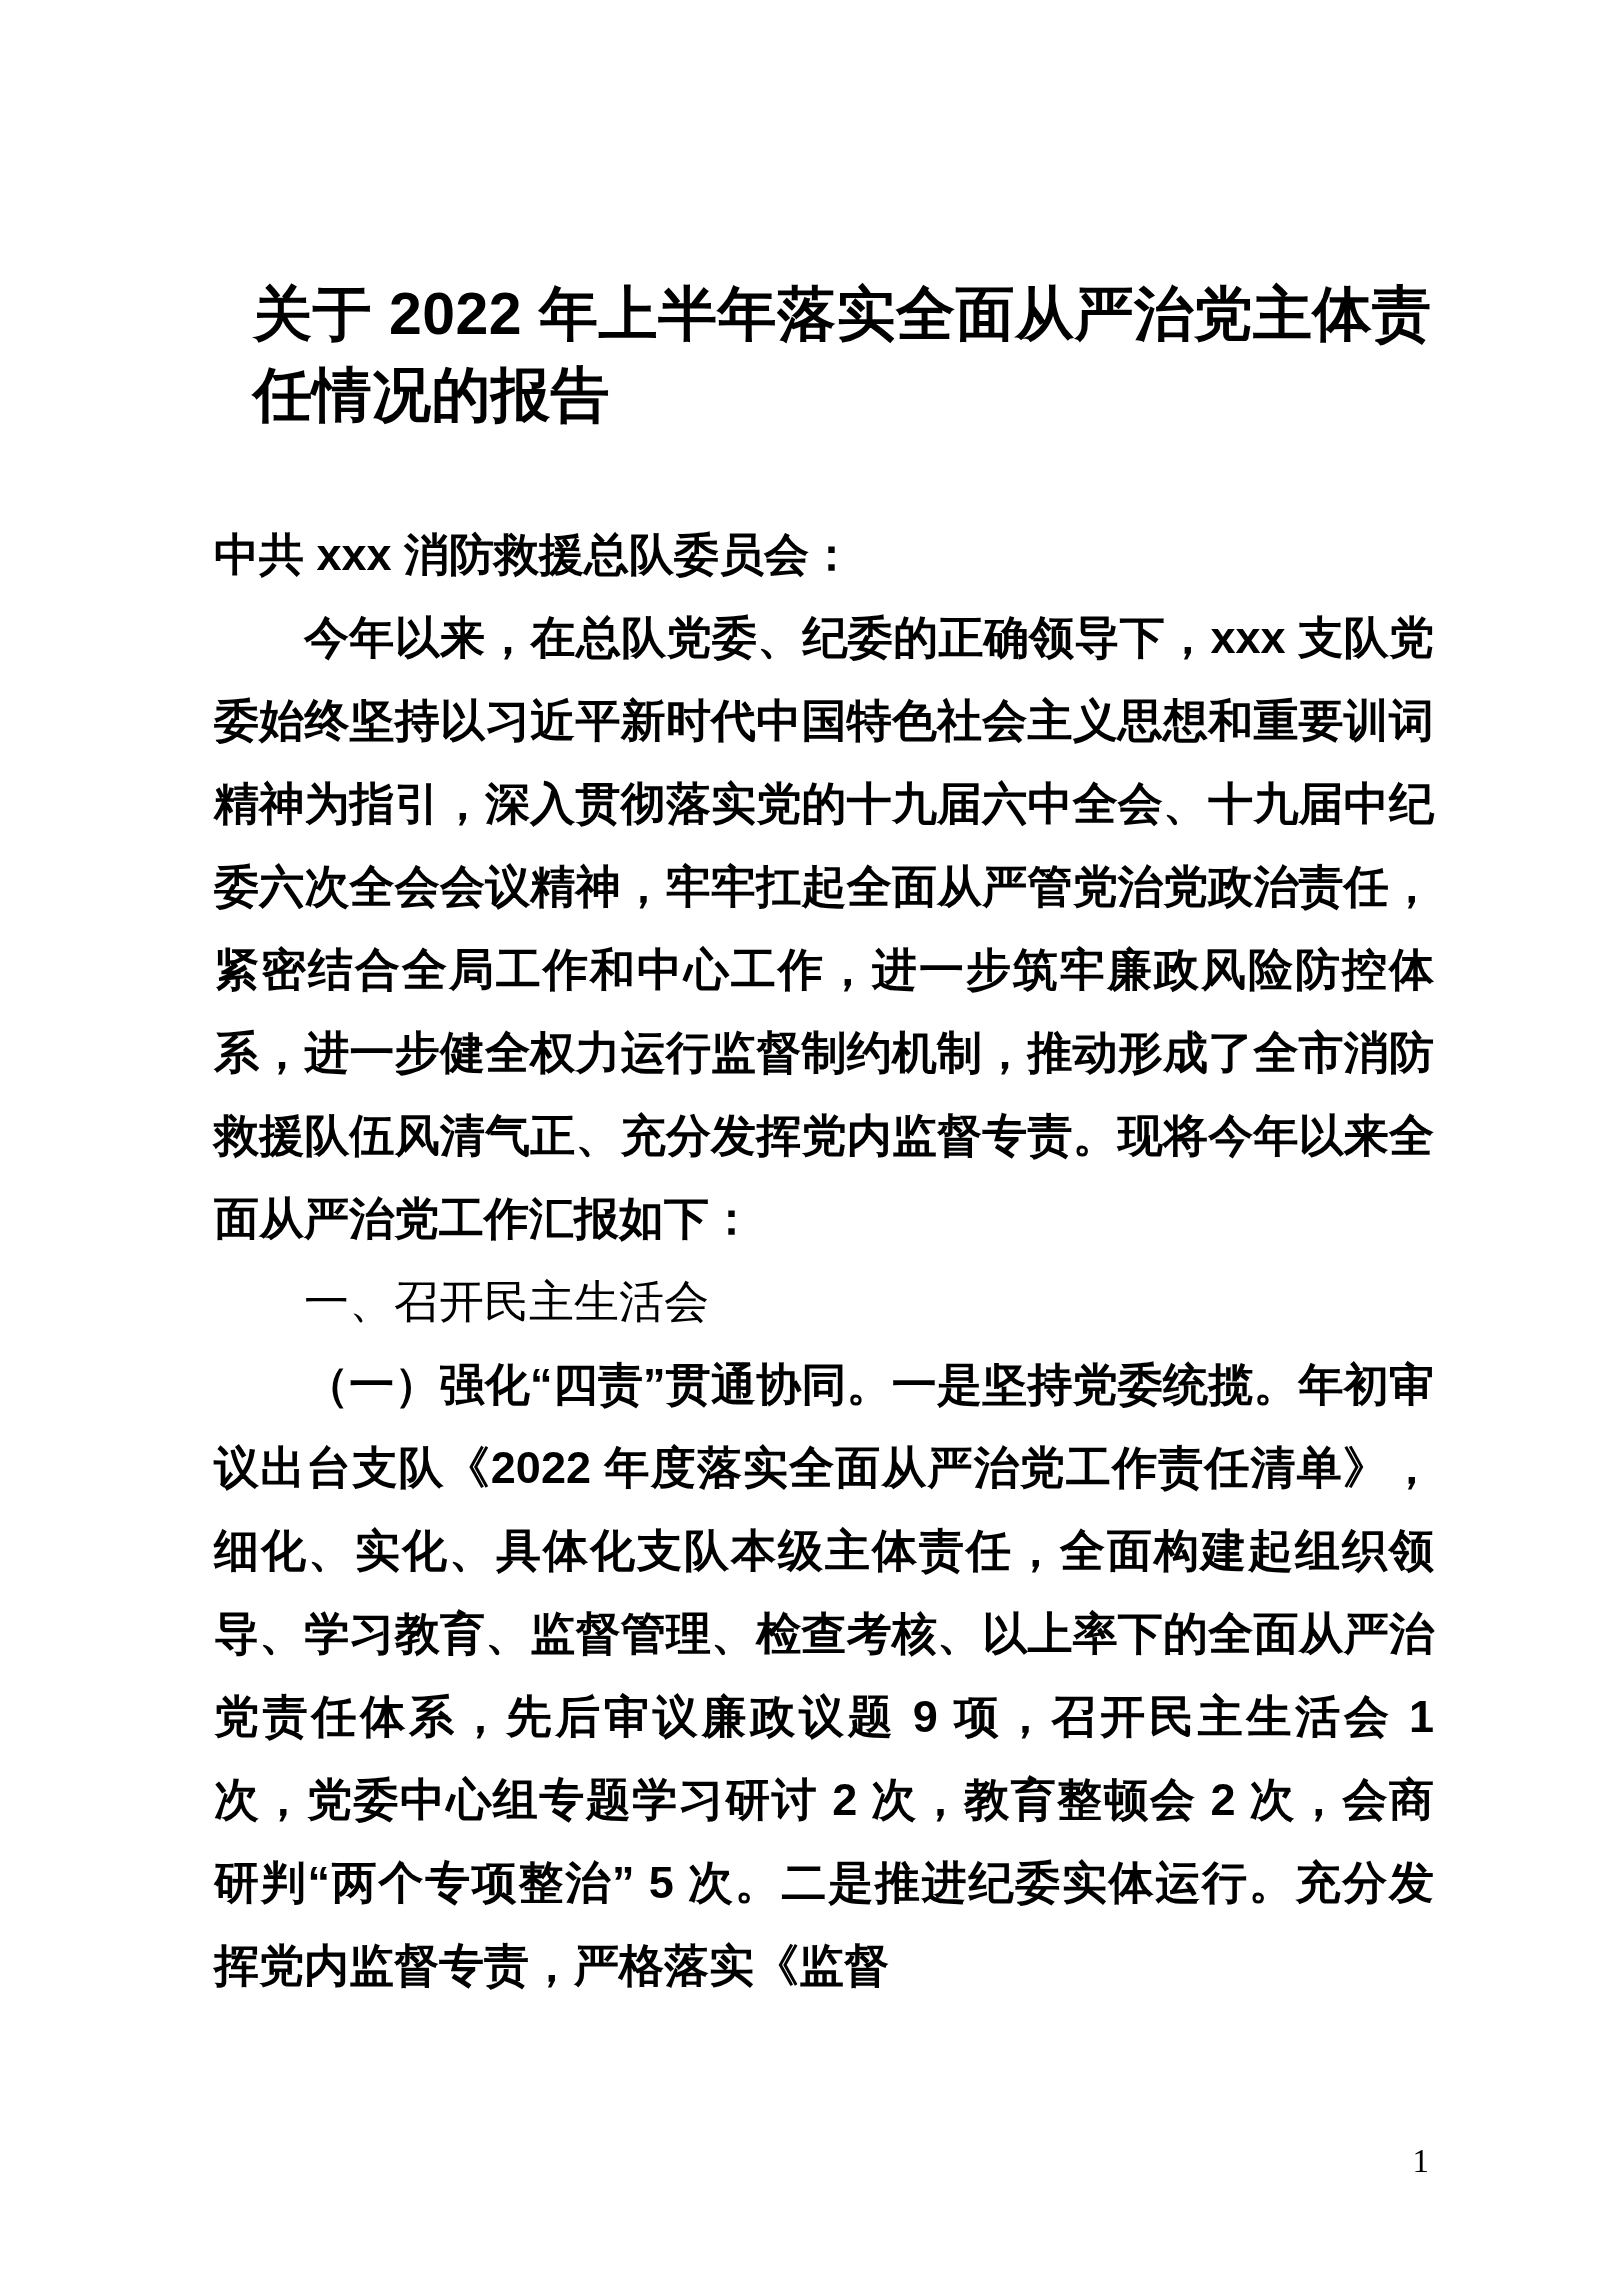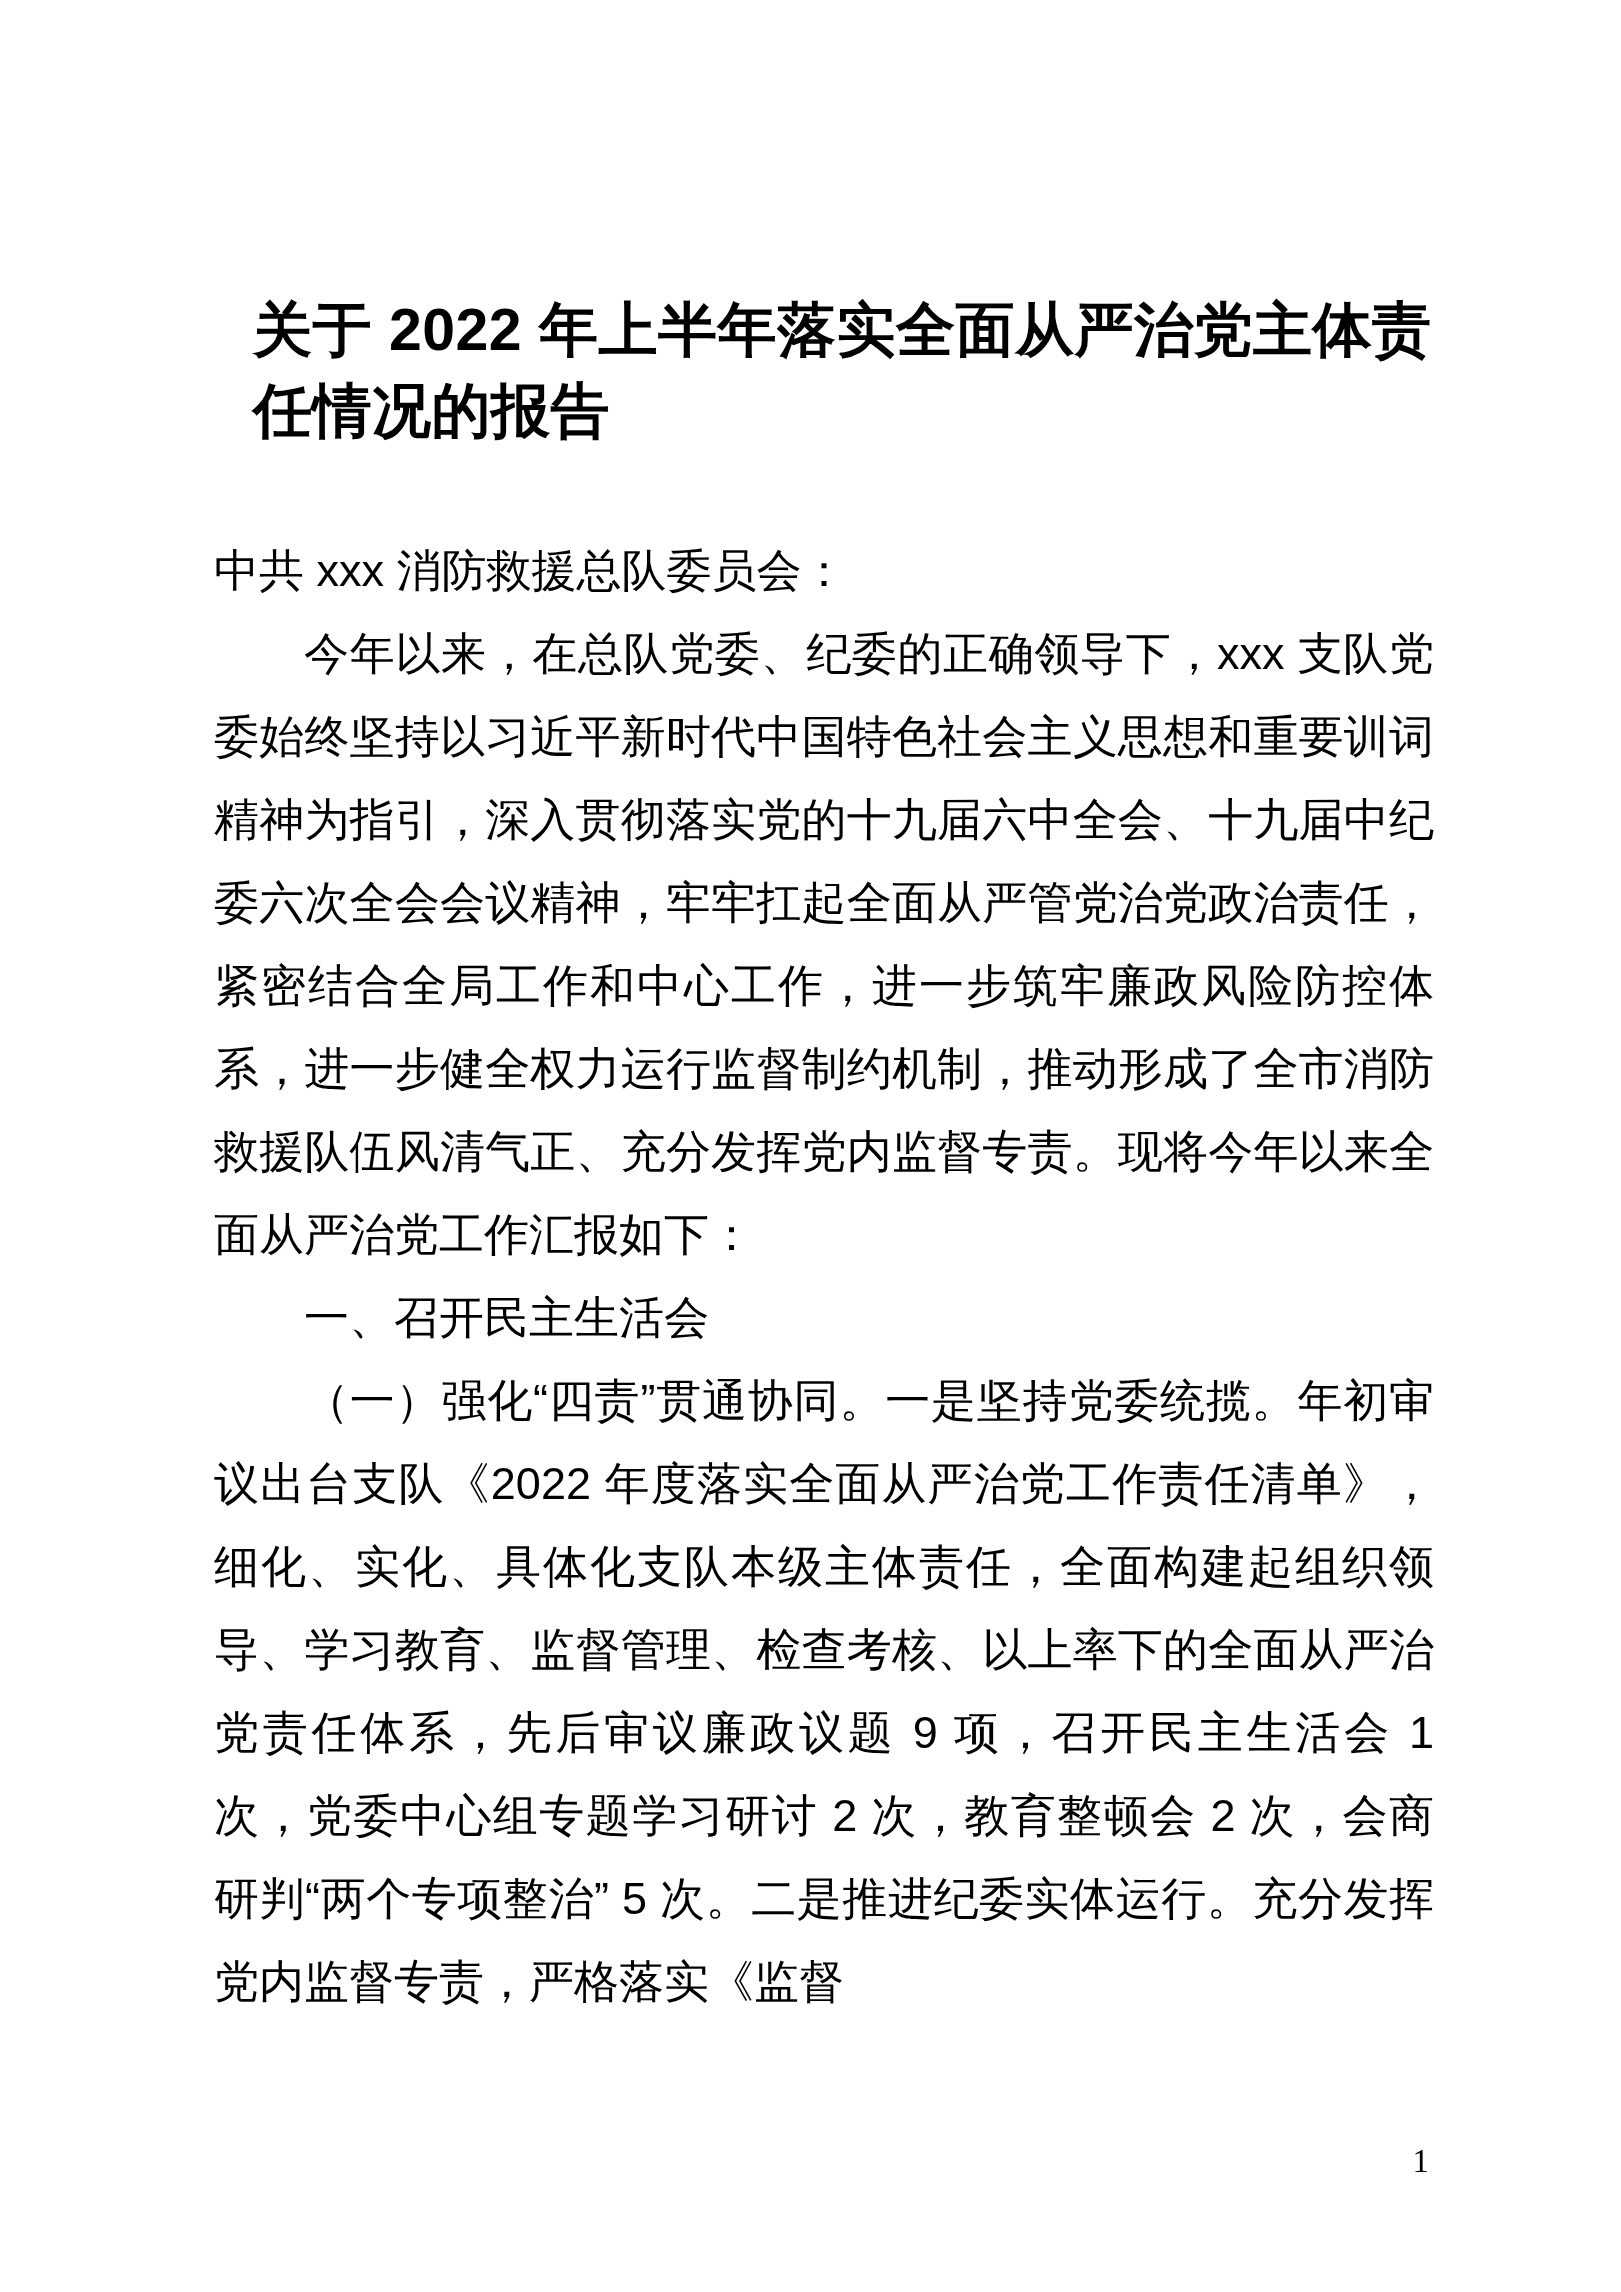--- a/index.html
+++ b/index.html
@@ -15,21 +15,21 @@
     position: relative;
     width: 1621px;
     height: 2293px;
     background: #ffffff;
     box-sizing: border-box;
     overflow: hidden;
   }
   .content {
     position: absolute;
     left: 214px;
-    top: 290px;
+    top: 274px;
     width: 1220px;
   }
   .doc-title {
     font-size: 59px;
     font-weight: 700;
     line-height: 1.38;
     text-align: center;
     letter-spacing: 0.5px;
     margin: 0 0 0 0;
     padding: 0 39px;
@@ -40,21 +40,21 @@
     white-space: nowrap;
   }
   .title-line.second {
     text-align: left;
   }
   .gap-after-title {
     height: 76px;
   }
   .para {
     font-size: 45px;
-    font-weight: 400;
+    font-weight: 700;
     line-height: 83px;
     text-align: justify;
     text-align-last: left;
     letter-spacing: 0px;
     margin: 0;
     word-break: break-all;
   }
   .indent {
     text-indent: 2em;
   }

